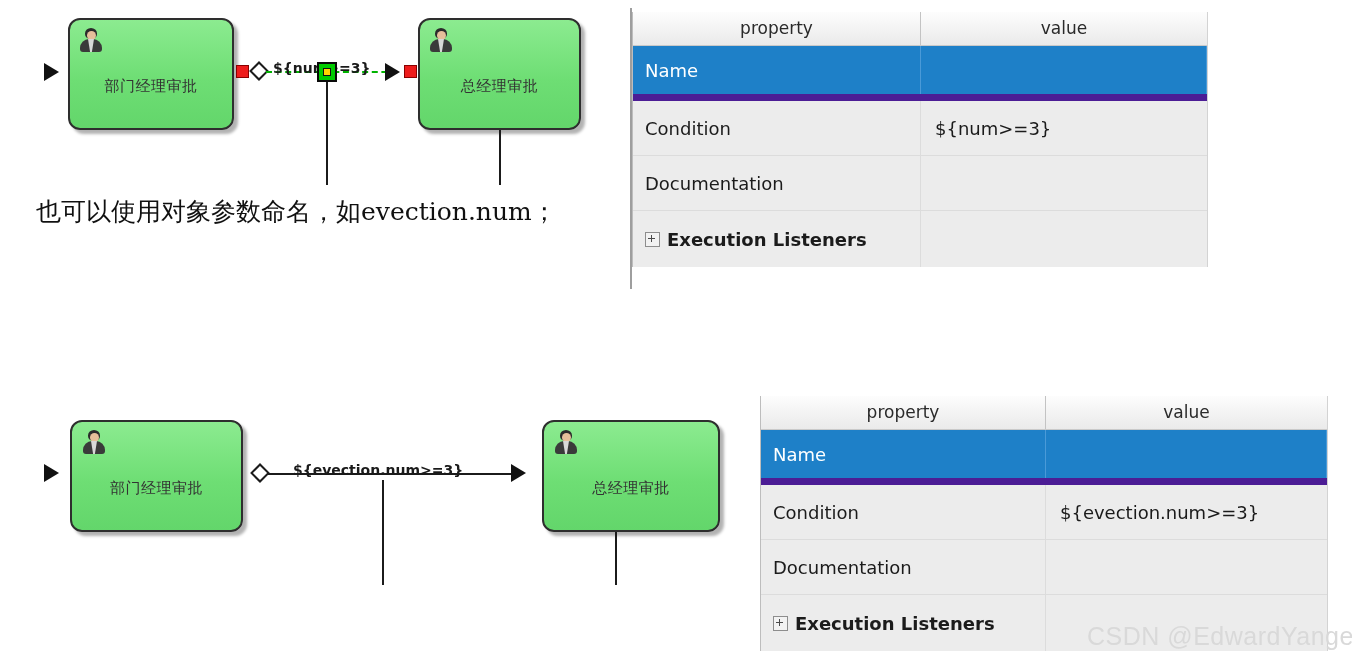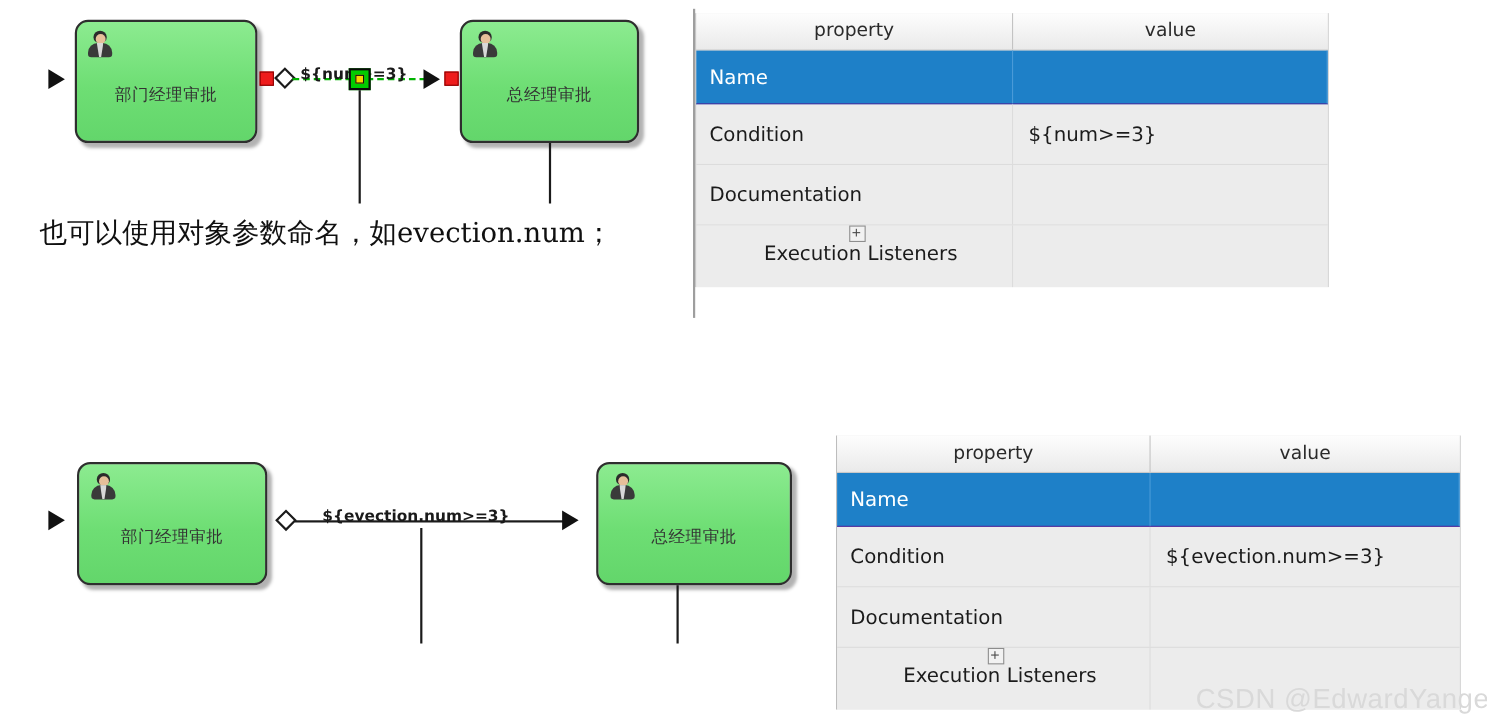--- a/index.html
+++ b/index.html
@@ -153,21 +153,21 @@
     font-size: 17px;
     padding: 6px 0 7px 0;
     box-sizing: border-box;
   }
   .pt-head .col-prop { border-right: 1px solid #c3c3c3; }
   .pt-row {
     display: flex;
     border-bottom: 1px solid #dcdcdc;
     background: #ececec;
   }
-  .pt-row.sel { background: #1e80c8; border-bottom: 1px solid #4c1d95; }
+  .pt-row.sel { background: #1e80c8; border-bottom: 7px solid #4c1d95; }
   .pt-row .cell {
     box-sizing: border-box;
     font-size: 18px;
     color: #1b1b1b;
     display: flex;
     align-items: center;
   }
   .pt-row .cell.prop { padding-left: 12px; border-right: 1px solid #dcdcdc; }
   .pt-row.sel .cell { color: #ffffff; border-right: 1px solid #4a9ad8; }
   .pt-row .cell.val { padding-left: 14px; }
@@ -180,21 +180,21 @@
     margin-right: 7px;
     flex: 0 0 auto;
   }
   .expander:before, .expander:after {
     content: "";
     position: absolute;
     background: #4a4a4a;
   }
   .expander:before { left: 2px; top: 5px; width: 7px; height: 1px; }
   .expander:after { left: 5px; top: 2px; width: 1px; height: 7px; }
-  .pt-row .cell.prop.bold { font-weight: normal; flex-direction: column; }
+  .pt-row .cell.prop.bold { font-weight: bold; }
 
   
   .note-cn {
     position: absolute;
     font-family: "DejaVu Serif", serif;
     font-size: 25px;
     color: #101010;
     white-space: nowrap;
   }
   .watermark {

